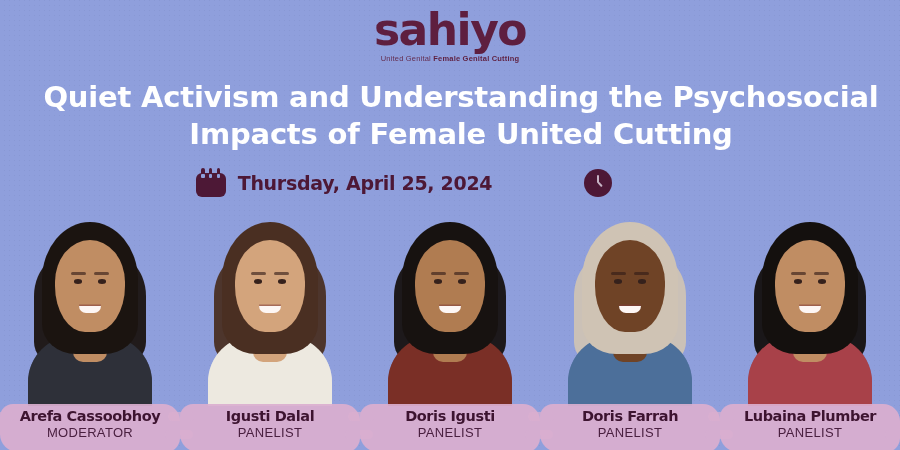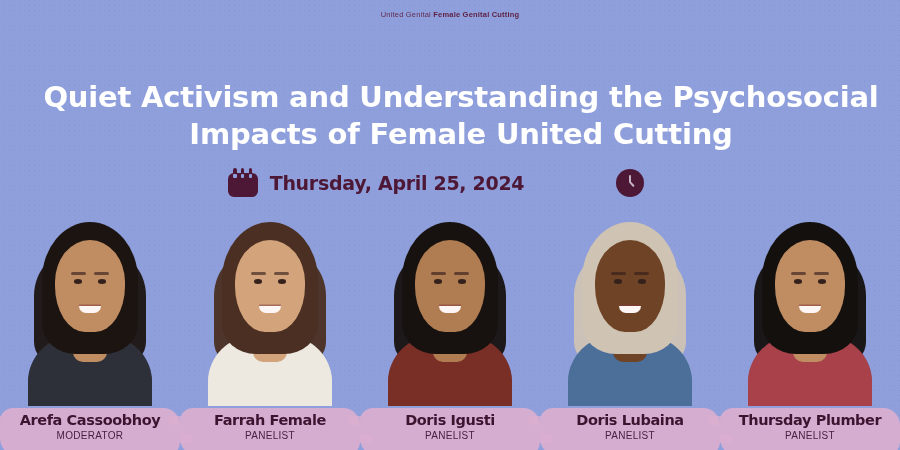--- a/index.html
+++ b/index.html
@@ -78,21 +78,20 @@
   
   #meta-row {
     position: absolute;
     top: 168px;
     left: 0;
     width: 808px;
     display: flex;
     justify-content: center;
     align-items: center;
     gap: 92px;
-    padding-left: 32px;
   }
   .meta-item {
     display: flex;
     align-items: center;
     gap: 12px;
   }
   .meta-text {
     color: #4d1836;
     font-family: "DejaVu Sans", sans-serif;
     font-weight: 700;
@@ -331,32 +330,33 @@
     font-family: "DejaVu Sans", sans-serif;
     font-weight: 700;
     font-size: 14.5px;
     letter-spacing: -0.4px;
     line-height: 1.25;
     white-space: nowrap;
   }
   .speaker-role {
     position: relative;
     color: #4a2040;
-    font-size: 10px;
+    font-size: 13px;
     letter-spacing: .3px;
     line-height: 1.3;
   }
 </style>
 </head>
 <body>
 
 <div id="poster">
   <div id="noise"></div>
 
   <div id="logo">
+    <div id="wordmark">sahiyo</div>
     <div id="tagline">
       <span class="light">United Genital </span><span class="bold">Female Genital Cutting</span>
     </div>
   </div>
 
   <div id="headline">
     <span class="line">Quiet Activism and Understanding the Psychosocial</span>
     <span class="line">Impacts of Female United Cutting</span>
   </div>
 
@@ -414,21 +414,21 @@
           <div class="p-hair" style="background:#4a2f22"></div>
           <div class="p-face" style="background:#d3a47c"></div>
           <div class="p-brow l"></div>
           <div class="p-brow r"></div>
           <div class="p-eye l"></div>
           <div class="p-eye r"></div>
           <div class="p-mouth"></div>
         </div>
         <div class="name-plate">
           <div class="brush"></div>
-          <div class="speaker-name">Farrah Female</div>
+          <div class="speaker-name">Igusti Dalal</div>
           <div class="speaker-role">PANELIST</div>
         </div>
       </div>
       <div class="speaker">
         <div class="portrait">
           <div class="p-hair-back" style="background:#171210"></div>
           <div class="p-body" style="background:#6b2420"></div>
           <div class="p-accent" style="background:#8a3a2c"></div>
           <div class="p-collar" style="background:#b07c51"></div>
           <div class="p-neck" style="background:#b07c51"></div>
@@ -456,39 +456,39 @@
           <div class="p-hair" style="background:#cfc3b4"></div>
           <div class="p-face" style="background:#6f4326"></div>
           <div class="p-brow l"></div>
           <div class="p-brow r"></div>
           <div class="p-eye l"></div>
           <div class="p-eye r"></div>
           <div class="p-mouth"></div>
         </div>
         <div class="name-plate">
           <div class="brush"></div>
-          <div class="speaker-name">Doris Lubaina</div>
+          <div class="speaker-name">Doris Farrah</div>
           <div class="speaker-role">PANELIST</div>
         </div>
       </div>
       <div class="speaker">
         <div class="portrait">
           <div class="p-hair-back" style="background:#14100e"></div>
           <div class="p-body" style="background:#963038"></div>
           <div class="p-accent" style="background:#b9525a"></div>
           <div class="p-collar" style="background:#f0ece1"></div>
           <div class="p-neck" style="background:#c08d63"></div>
           <div class="p-hair" style="background:#14100e"></div>
           <div class="p-face" style="background:#c08d63"></div>
           <div class="p-brow l"></div>
           <div class="p-brow r"></div>
           <div class="p-eye l"></div>
           <div class="p-eye r"></div>
           <div class="p-mouth"></div>
         </div>
         <div class="name-plate">
           <div class="brush"></div>
-          <div class="speaker-name">Thursday Plumber</div>
+          <div class="speaker-name">Lubaina Plumber</div>
           <div class="speaker-role">PANELIST</div>
         </div>
       </div>
     </div>
 </div>
 
 </body></html>

